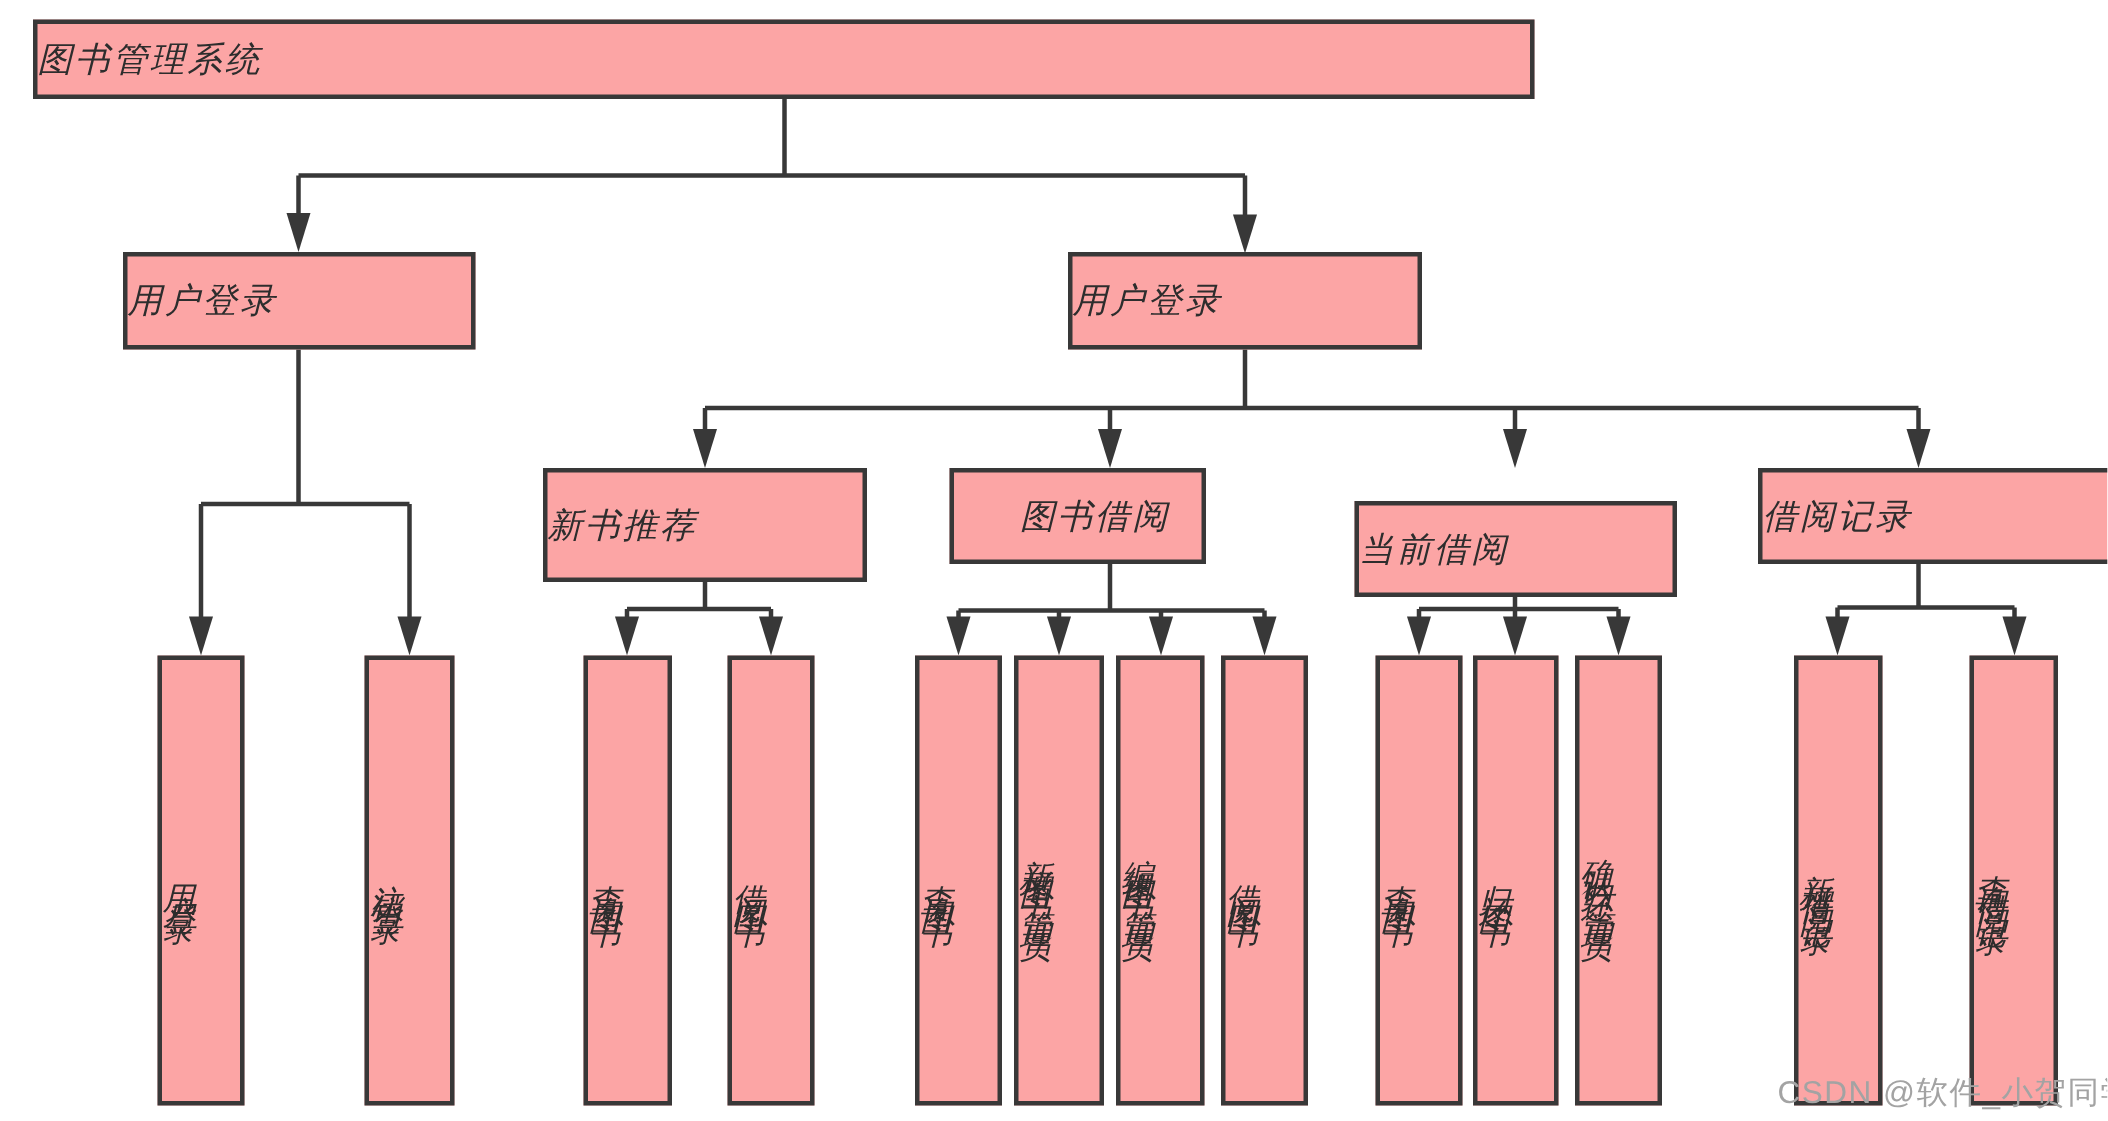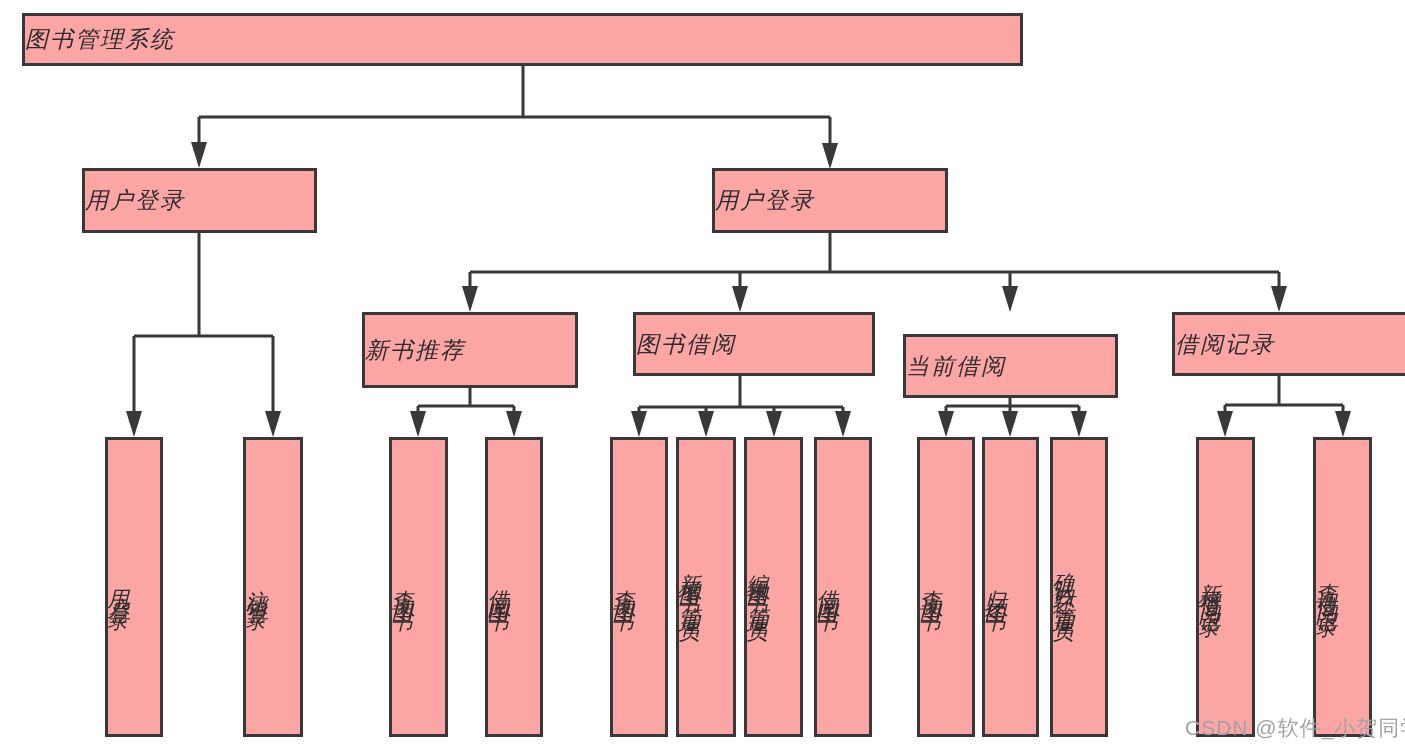--- a/index.html
+++ b/index.html
@@ -97,21 +97,21 @@
   <div class="node" style="left:82px;top:168px;width:235px;height:65px;">
     <span class="h-label">用户登录</span>
   </div>
   <div class="node" style="left:712px;top:168px;width:236px;height:65px;">
     <span class="h-label">用户登录</span>
   </div>
 
   <div class="node" style="left:362px;top:312px;width:216px;height:76px;">
     <span class="h-label">新书推荐</span>
   </div>
-  <div class="node" style="left:633px;top:312px;width:242px;height:64px;">
+  <div class="node" style="left:633px;top:312px;width:171px;height:64px;padding-left:44px;">
     <span class="h-label">图书借阅</span>
   </div>
   <div class="node" style="left:903px;top:312px;width:215px;height:64px;margin-top:22px;">
     <span class="h-label">当前借阅</span>
   </div>
   <div class="node" style="left:1172px;top:312px;width:251px;height:64px;">
     <span class="h-label">借阅记录</span>
   </div>
 
   <div class="node" style="left:105px;top:437px;width:58px;height:300px;">

